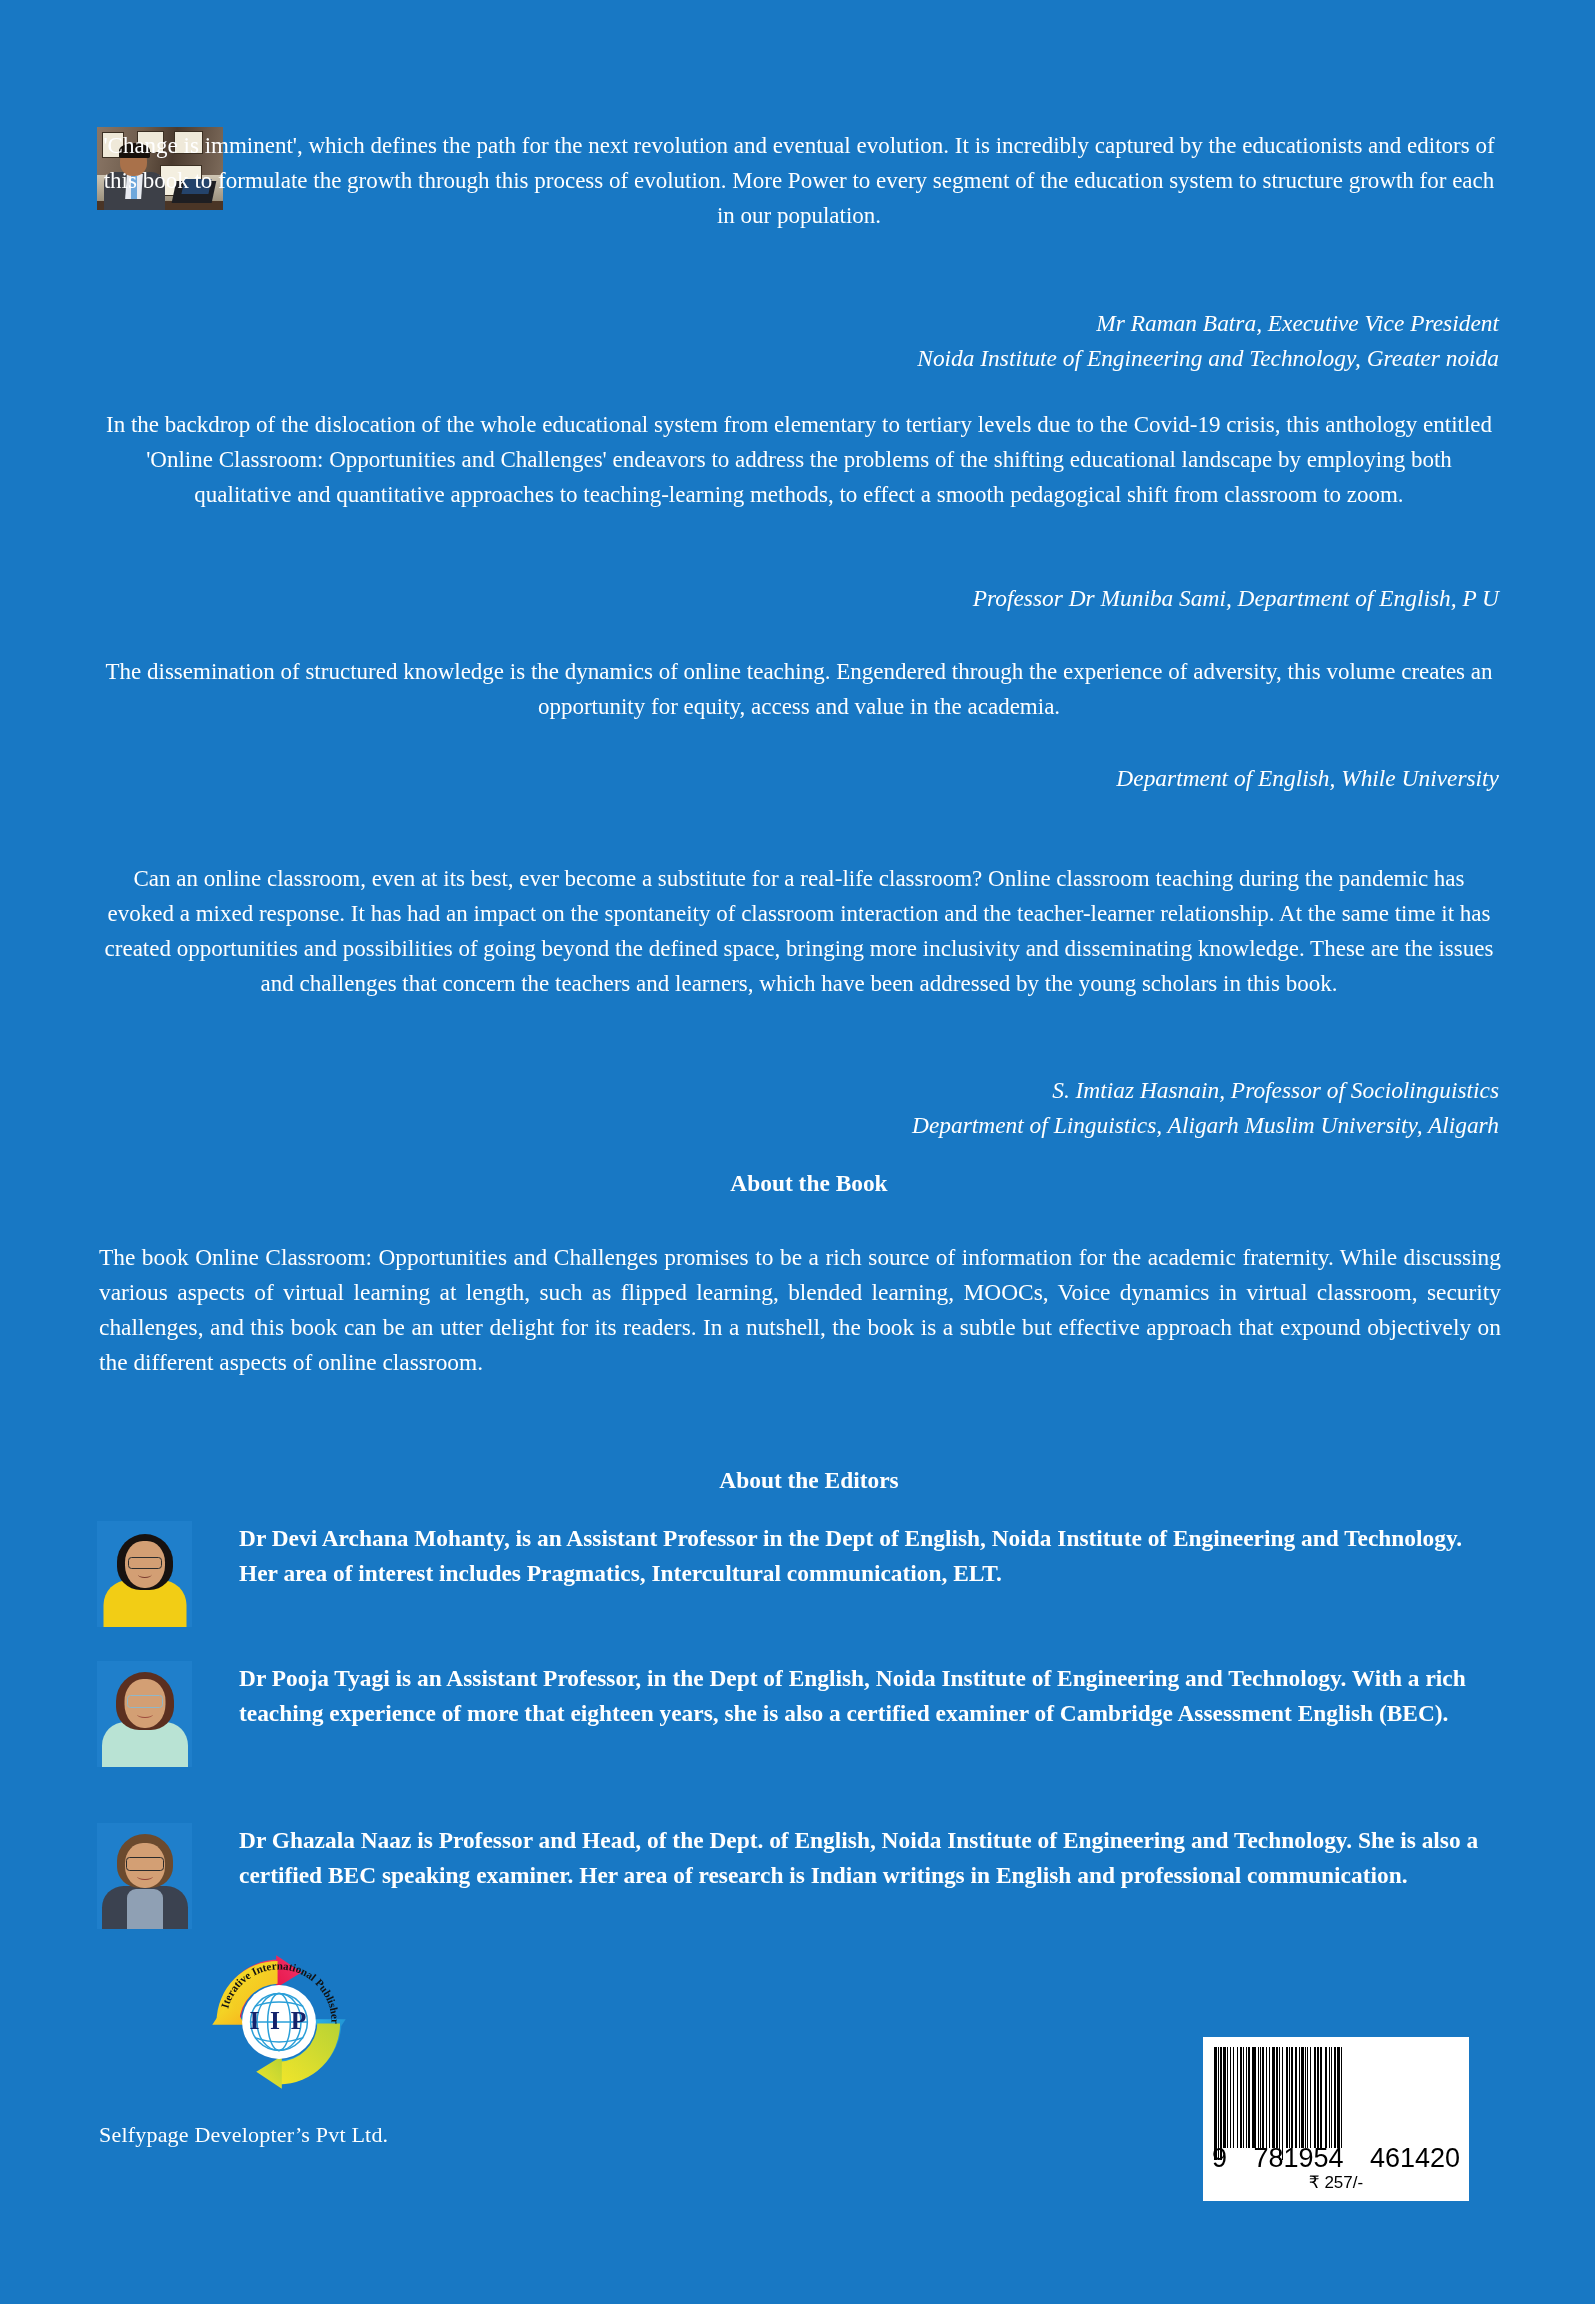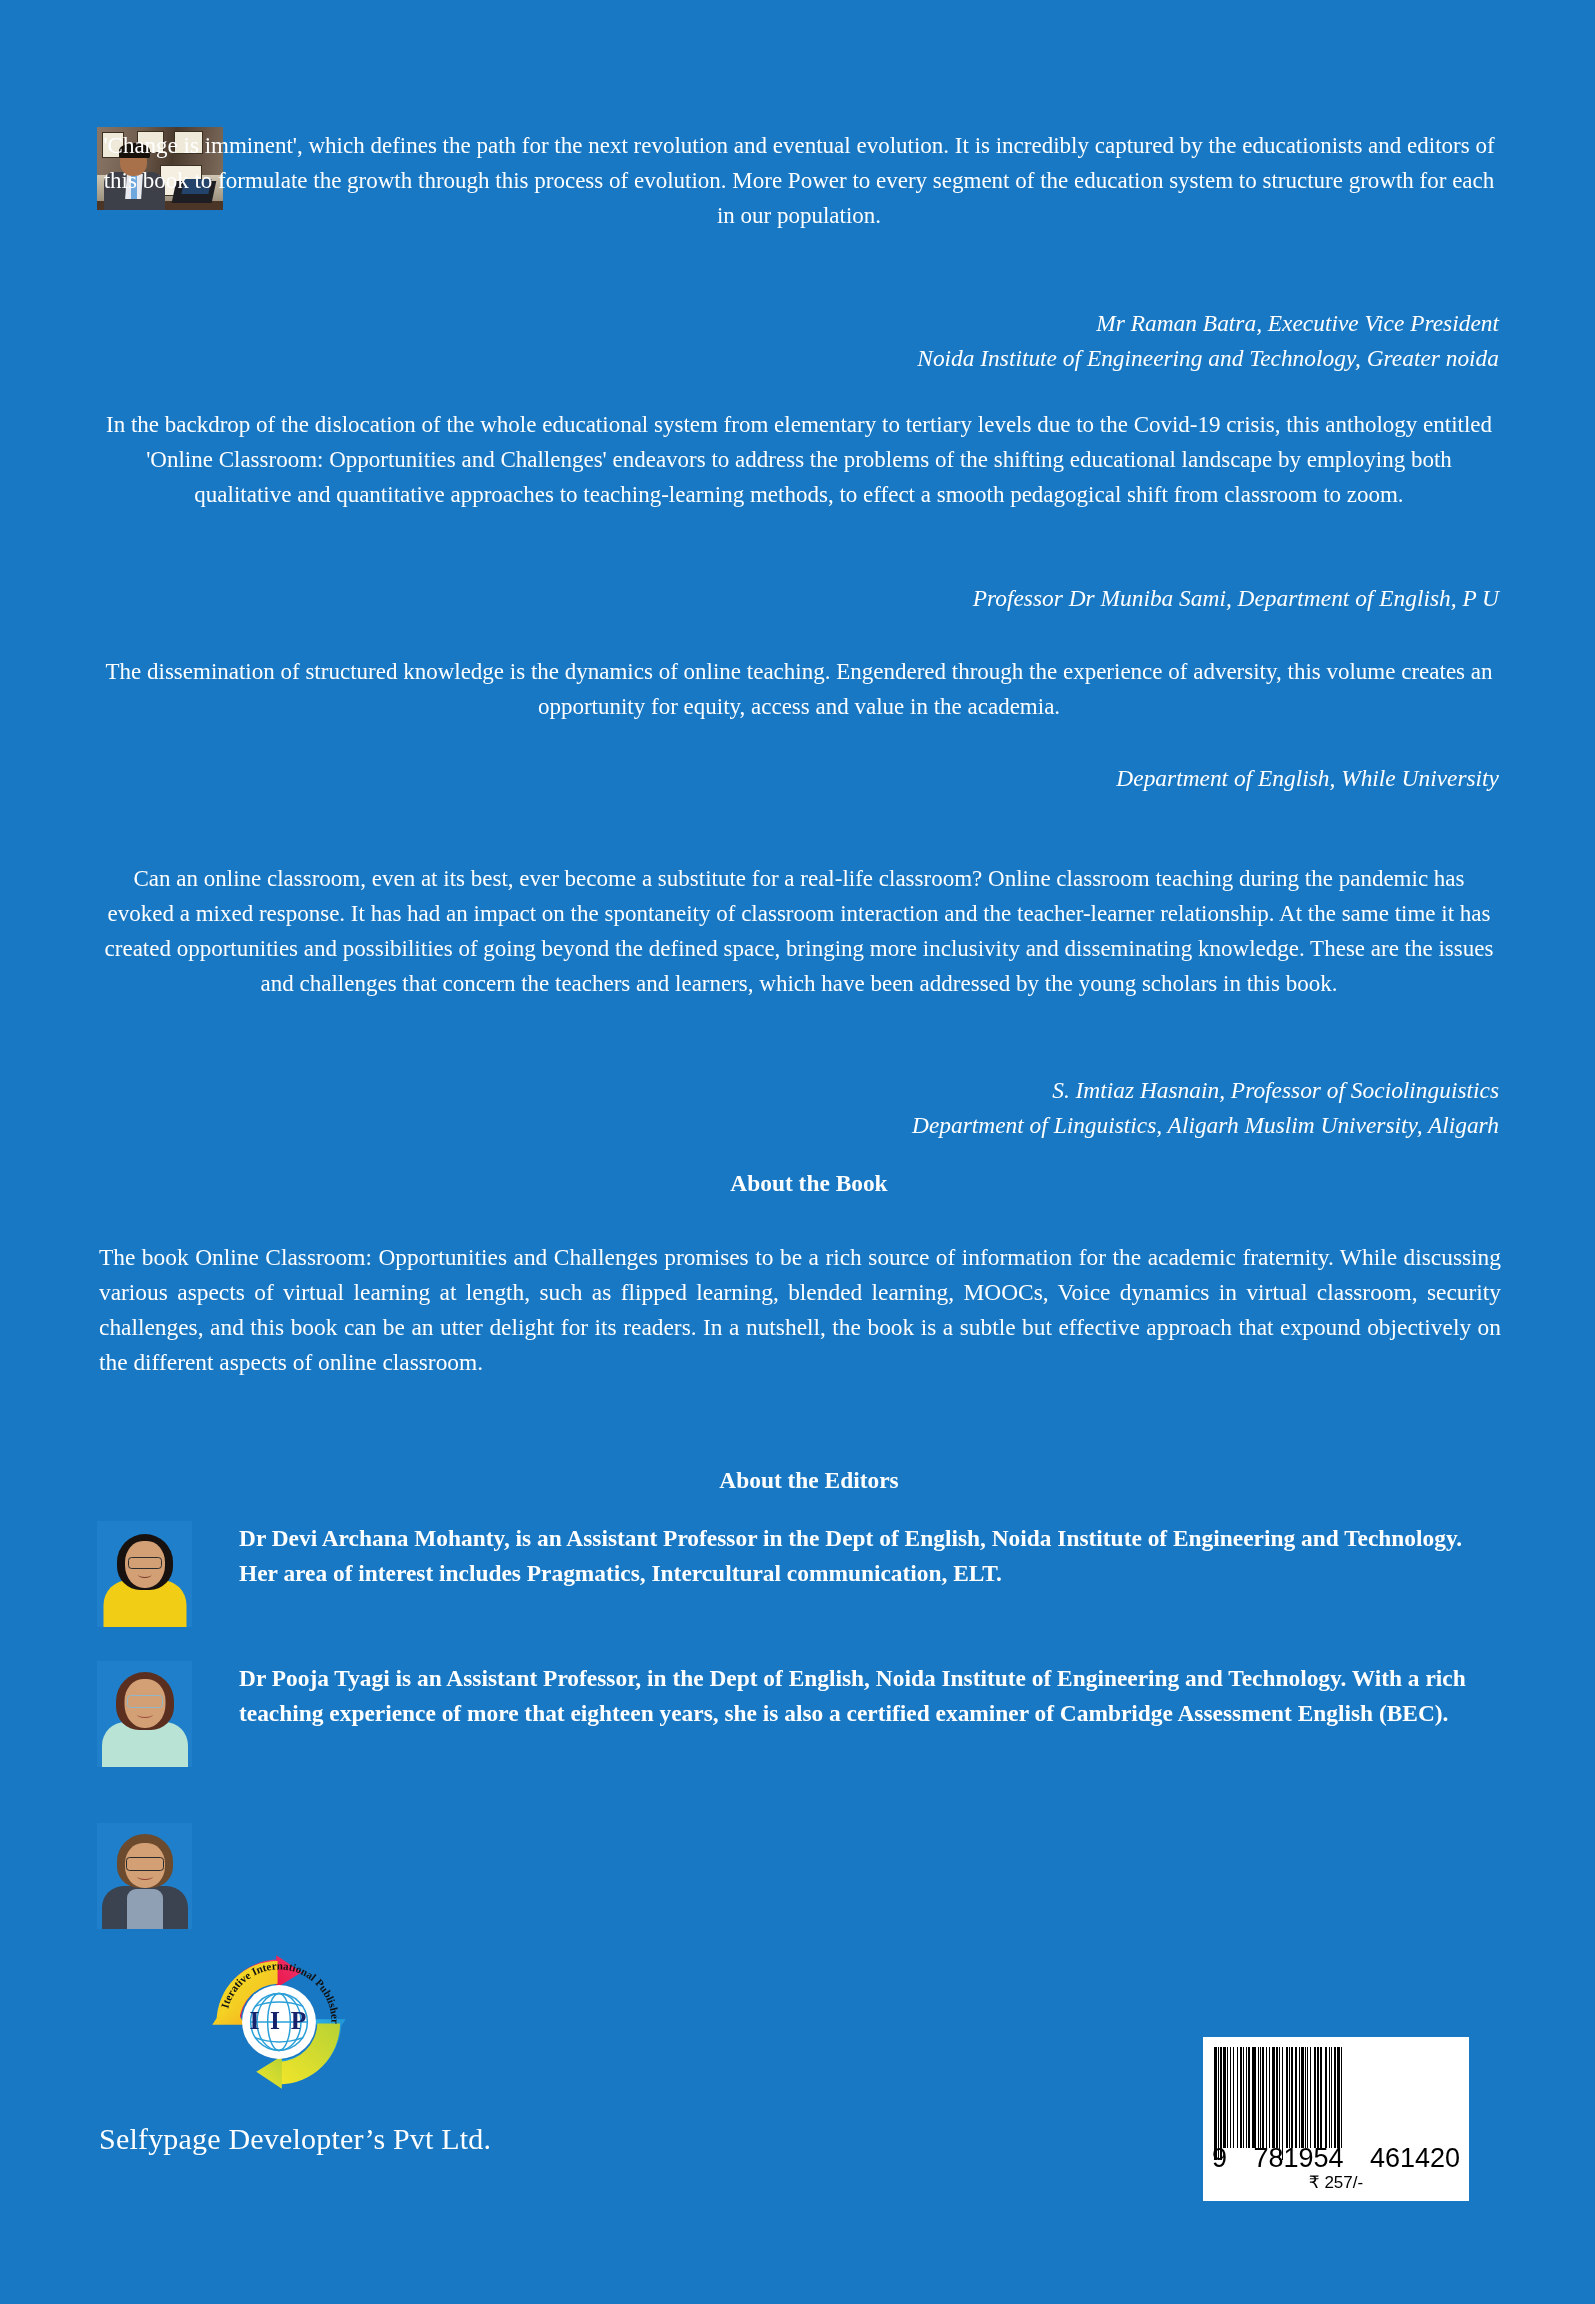--- a/index.html
+++ b/index.html
@@ -139,21 +139,21 @@
     top: 1951px;
     width: 142px;
     height: 142px;
   }
   .logo svg { display:block; width:100%; height:100%; }
 
   .publisher-name {
     position: absolute;
     left: 99px;
     top: 2122px;
-    font-size: 30px;
+    font-size: 22px;
     color: #ffffff;
     letter-spacing: 0.2px;
   }
 
   
   .barcode-box {
     position: absolute;
     left: 1203px;
     top: 2037px;
     width: 266px;
@@ -276,20 +276,21 @@
   <div class="editor-row" style="top:1823px; height:113px;">
     <div class="editor-photo">
       <div class="ep-bg"></div>
       <div class="ep-body" style="bottom:0; width:86px; height:43px; background:#3b4250; border-radius:21.6px 21.6px 0 0;"></div>
       <div class="ep-body" style="bottom:0; width:36px; height:40px; background:#8fa0b4; border-radius:9px 9px 0 0;"></div>
       <div class="ep-hair" style="top:10.8px; width:56px; height:54px; background:#6b4a2e; border-radius:50% 50% 40% 40%;"></div>
       <div class="ep-face" style="top:20px; width:40px; height:45px;"></div>
       <div class="ep-glass" style="top:34px; width:36px; height:11.7px; border-color:#2b2b2b;"></div>
       <div class="ep-smile" style="top:50px; width:16px; height:6.3px; border-bottom-color:#8e3f33;"></div>
     </div>
+    <div class="editor-text">Dr Ghazala Naaz is Professor and Head, of the Dept. of English, Noida Institute of Engineering and Technology. She is also a certified BEC speaking examiner. Her area of research is Indian writings in English and professional communication.</div>
   </div>
 
   <div class="logo">
     <svg viewBox="0 0 200 200" xmlns="http://www.w3.org/2000/svg">
       <defs>
         <path id="arcTop" d="M 26,100 A 74,74 0 0 1 174,100" fill="none"></path>
         <path id="arcBottomL" d="M 24,112 A 76,76 0 0 0 58,170" fill="none"></path>
         <linearGradient id="gPink" x1="0" y1="1" x2="1" y2="0">
           <stop offset="0%" stop-color="#e8174b"></stop>
             <stop offset="100%" stop-color="#f1356d"></stop>

